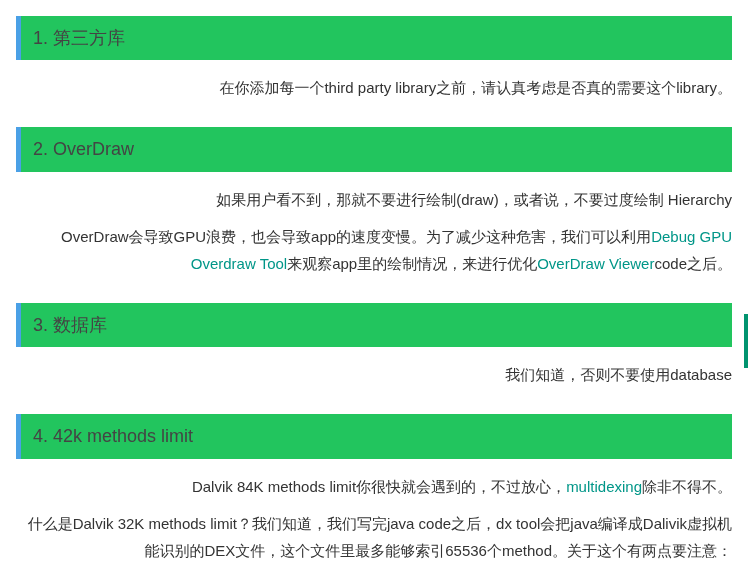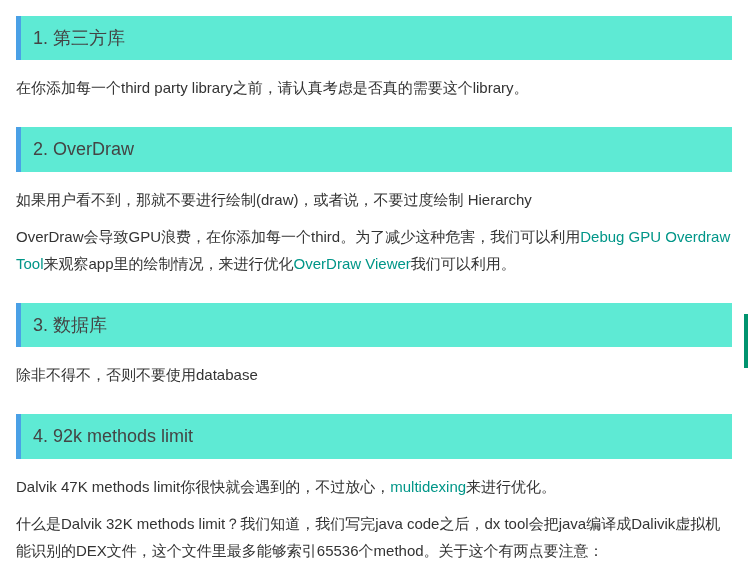--- a/index.html
+++ b/index.html
@@ -7,30 +7,31 @@
       font-family: "Microsoft YaHei", "PingFang SC", "Helvetica Neue", Arial, sans-serif;
       background: #fff;
       width: 748px;
       color: #333;
       font-size: 15px;
       line-height: 1.8;
       position: relative;
     }
     .section-heading {
       border-left: 5px solid #4aa0e6;
-      background: #5eead4;
+      background: #22c55e;
       padding: 6px 12px;
       margin: 16px 16px 14px 16px;
       font-size: 18px;
       font-weight: 400;
       color: #444;
     }
     .para {
       padding: 0 16px 10px 16px;
       color: #333;
+      text-align: right;
     }
     .link {
       color: #009688;
       text-decoration: none;
       cursor: pointer;
     }
     .right-accent {
       position: absolute;
       right: 0;
       width: 4px;
@@ -52,33 +53,33 @@
 </p>
 
 <h3 class="section-heading">
   <span>2.</span>
   <span>OverDraw</span>
 </h3>
 <p class="para">
   <span>如果用户看不到，那就不要进行绘制(draw)，或者说，不要过度绘制 Hierarchy</span>
 </p>
 <p class="para">
-  <span>OverDraw会导致GPU浪费，在你添加每一个third。为了减少这种危害，我们可以利用</span><a class="link">Debug GPU Overdraw Tool</a><span>来观察app里的绘制情况，来进行优化</span><a class="link">OverDraw Viewer</a><span>我们可以利用。</span>
+  <span>OverDraw会导致GPU浪费，也会导致app的速度变慢。为了减少这种危害，我们可以利用</span><a class="link">Debug GPU Overdraw Tool</a><span>来观察app里的绘制情况，来进行优化</span><a class="link">OverDraw Viewer</a><span>code之后。</span>
 </p>
 
 <h3 class="section-heading">
   <span>3.</span>
   <span>数据库</span>
 </h3>
 <p class="para">
-  <span>除非不得不，否则不要使用database</span>
+  <span>我们知道，否则不要使用database</span>
 </p>
 
 <h3 class="section-heading">
   <span>4.</span>
-  <span>92k methods limit</span>
+  <span>42k methods limit</span>
 </h3>
 <p class="para">
-  <span>Dalvik 47K methods limit你很快就会遇到的，不过放心，</span><a class="link">multidexing</a><span>来进行优化。</span>
+  <span>Dalvik 84K methods limit你很快就会遇到的，不过放心，</span><a class="link">multidexing</a><span>除非不得不。</span>
 </p>
 <p class="para">
   <span>什么是Dalvik 32K methods limit？我们知道，我们写完java code之后，dx tool会把java编译成Dalivik虚拟机能识别的DEX文件，这个文件里最多能够索引65536个method。关于这个有两点要注意：</span>
 </p>
 
 </body></html>

